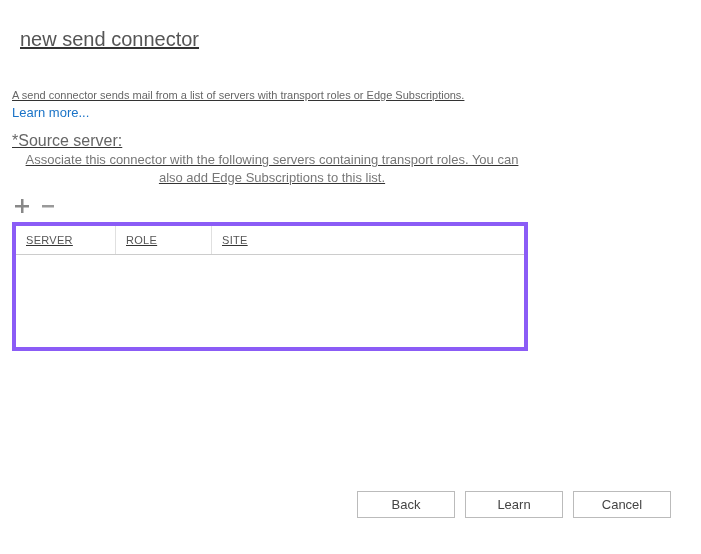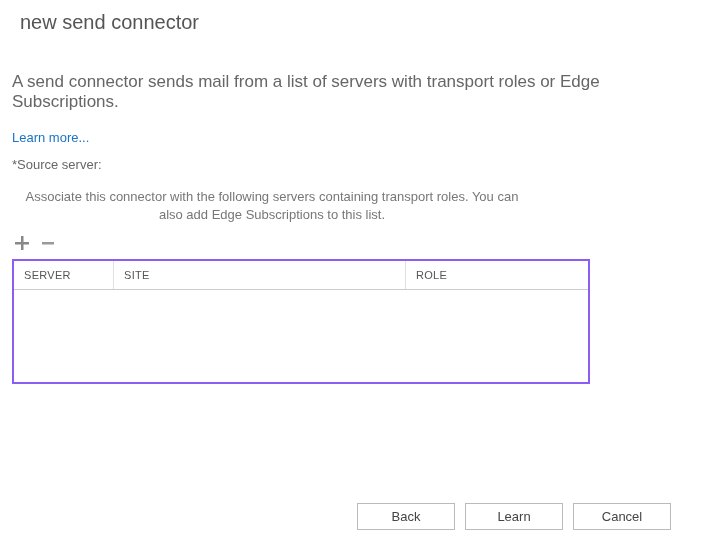--- a/index.html
+++ b/index.html
@@ -9,45 +9,46 @@
     }
     body {
       font-family: "Segoe UI", Arial, sans-serif;
       background: #ffffff;
       width: 701px;
       height: 554px;
       position: relative;
       color: #333;
     }
     .container {
-      padding: 11px 12px 12px 12px;
+      padding: 28px 12px 12px 12px;
+      text-decoration: underline;
     }
     .page-title {
       font-size: 20px;
       font-weight: 300;
       color: #555;
       margin-bottom: 38px;
       margin-left: 8px;
     }
     .description {
-      font-size: 17px;
+      font-size: 11px;
       color: #666;
-      margin-bottom: 16px;
+      margin-bottom: 2px;
     }
     .learn-more {
       font-size: 13px;
       color: #1a73c7;
       cursor: pointer;
       display: inline-block;
       margin-bottom: 12px;
     }
     .source-label {
-      font-size: 13px;
+      font-size: 16px;
       color: #666;
-      margin-bottom: 16px;
+      margin-bottom: 1px;
     }
     .source-desc {
       font-size: 13px;
       color: #777;
       line-height: 1.35;
       margin-bottom: 10px;
       max-width: 520px;
       text-align: center;
     }
     .toolbar {
@@ -62,22 +63,22 @@
       display: flex;
       align-items: center;
       justify-content: center;
       cursor: pointer;
       color: #888;
     }
     .icon-btn svg {
       display: block;
     }
     .grid {
-      border: 2px solid #8b5cf6;
-      width: 578px;
+      border: 4px solid #8b5cf6;
+      width: 516px;
     }
     .grid-header {
       display: flex;
       border-bottom: 1px solid #ccc;
       background: #fff;
     }
     .grid-header .col {
       font-size: 11px;
       color: #555;
       text-transform: uppercase;
@@ -90,21 +91,21 @@
     }
     .col-server { width: 100px; }
     .col-site { width: 292px; }
     .col-role { width: 96px; }
     .grid-body {
       height: 92px;
       background: #fff;
     }
     .button-row {
       position: absolute;
-      bottom: 24px;
+      bottom: 36px;
       right: 30px;
       display: flex;
       gap: 10px;
       border-radius: 13px;
     }
     .btn {
       min-width: 98px;
       padding: 5px 14px;
       border: 1px solid #bbb;
       background: #fff;
@@ -137,22 +138,22 @@
     <div class="icon-btn">
       <svg width="16" height="16" viewBox="0 0 16 16">
         <rect x="2" y="7" width="12" height="2.5" fill="#999"></rect>
       </svg>
     </div>
   </div>
 
   <div class="grid">
     <div class="grid-header">
       <div class="col col-server">SERVER</div>
+      <div class="col col-role">ROLE</div>
       <div class="col col-site">SITE</div>
-      <div class="col col-role">ROLE</div>
     </div>
     <div class="grid-body"></div>
   </div>
 </div>
 
 <div class="button-row">
   <button class="btn">Back</button>
   <button class="btn">Learn</button>
   <button class="btn">Cancel</button>
 </div>

